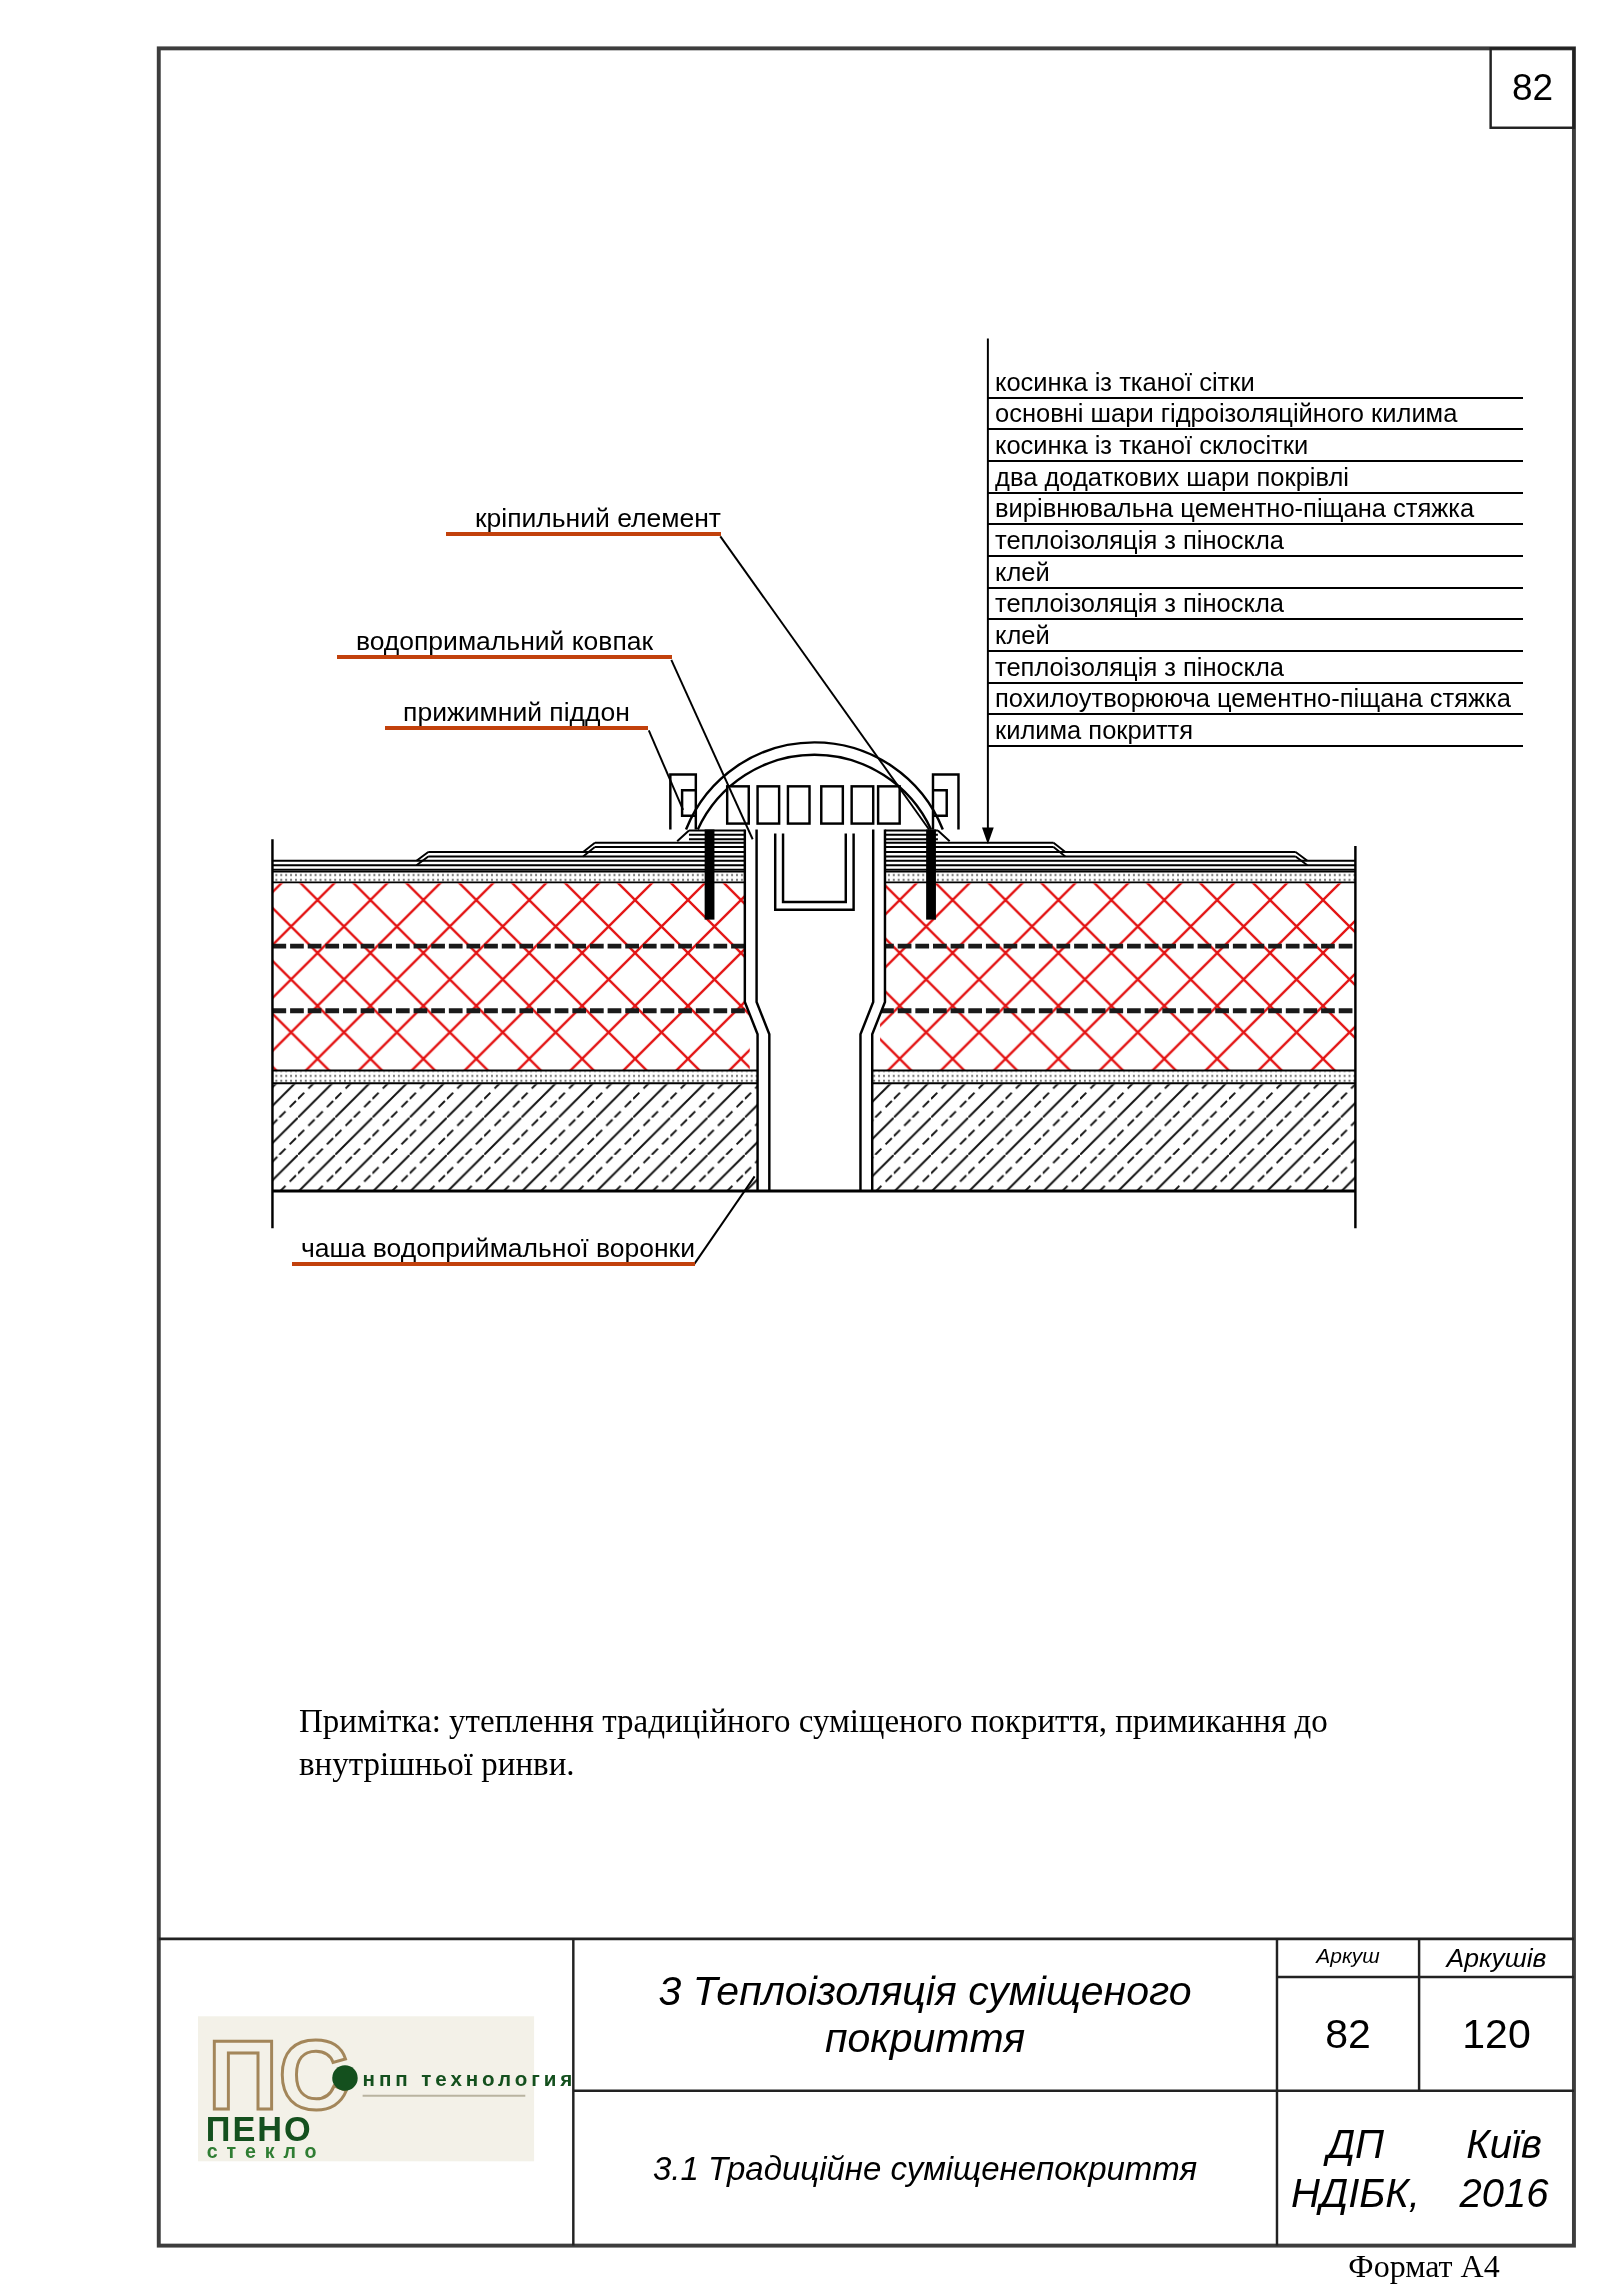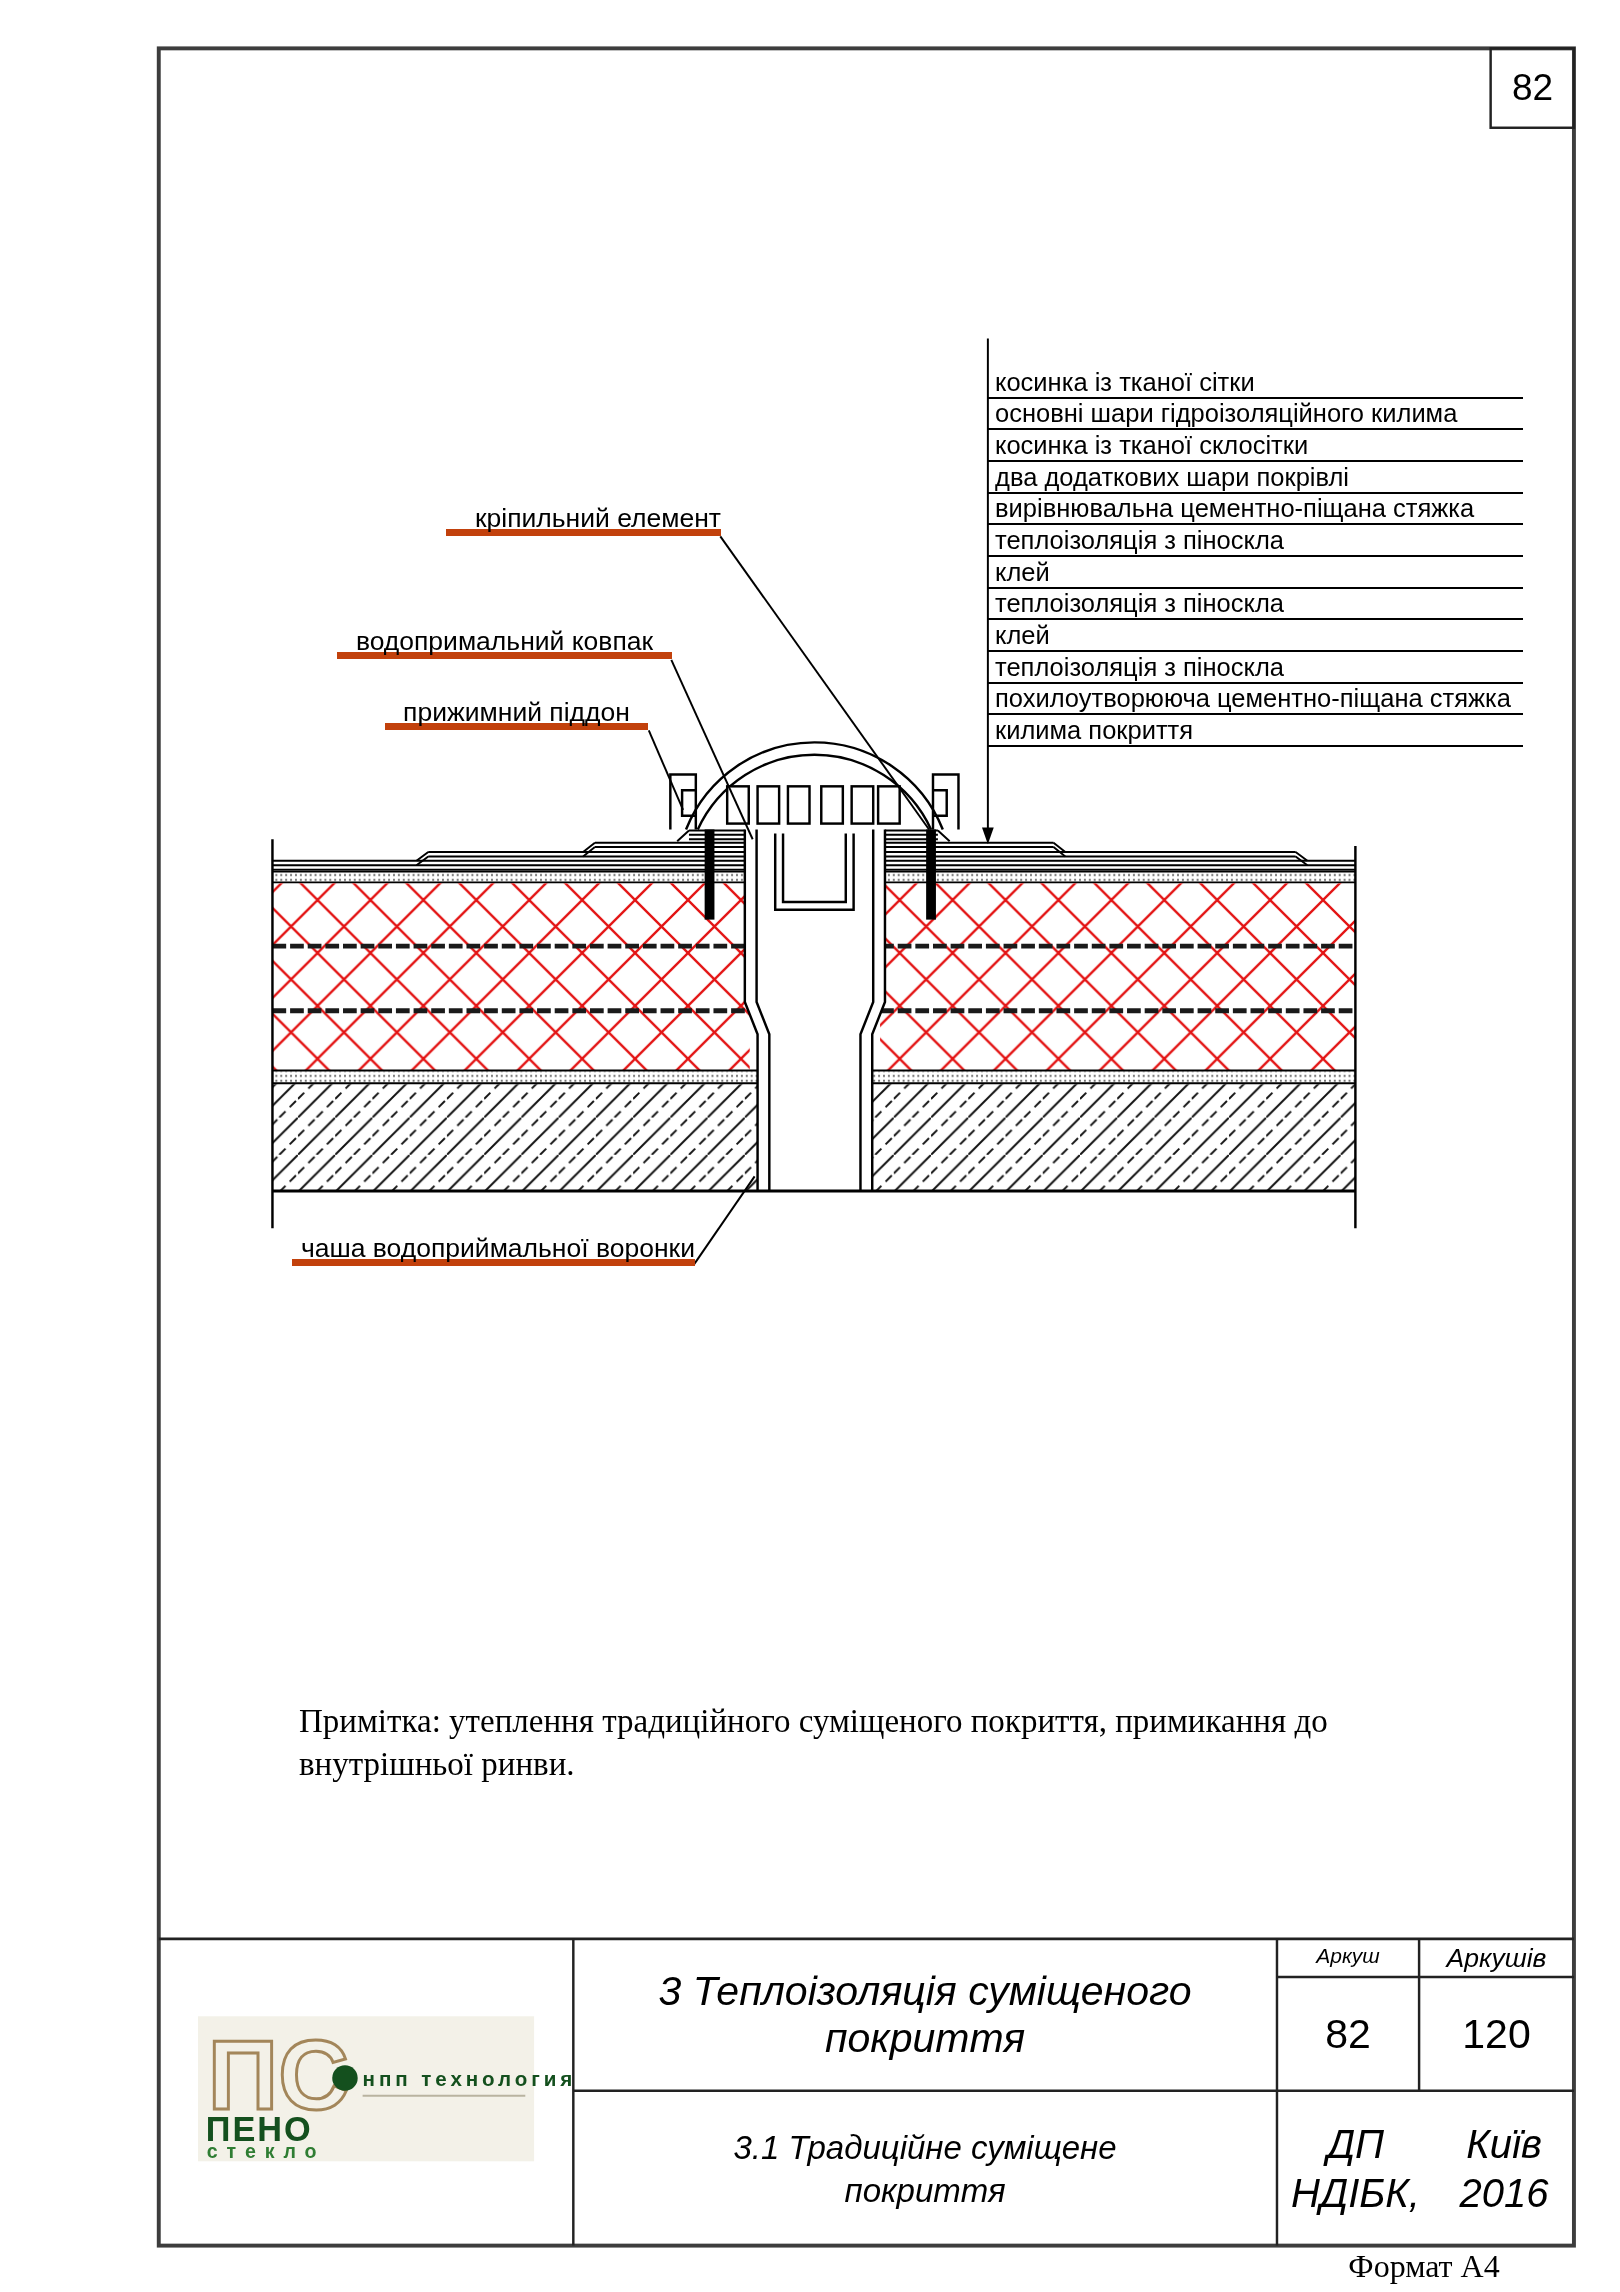--- a/index.html
+++ b/index.html
@@ -1,20 +1,20 @@
 <!DOCTYPE html>
 <html><head>
 <meta charset="utf-8">
 <style>
   html,body{margin:0;padding:0;background:#fff;}
   #page{position:relative;width:1620px;height:2293px;background:#fff;overflow:hidden;
         font-family:"Liberation Sans",sans-serif;color:#000;}
   .abs{position:absolute;box-sizing:border-box;}
   svg{display:block;}
-  .callout{font-size:26.5px;line-height:31px;height:33px;border-bottom:7px solid #c2410c;
+  .callout{font-size:26.5px;line-height:31px;height:33px;border-bottom:4px solid #c2410c;
            white-space:nowrap;}
   .layer-row{left:988px;width:535px;height:31px;border-bottom:2px solid #000;
              font-size:25.5px;line-height:29px;padding-left:7px;white-space:nowrap;}
   .note-line{font-family:"Liberation Serif",serif;font-size:33px;white-space:nowrap;}
   .tb-italic{font-style:italic;}
   .cell{display:flex;align-items:center;justify-content:center;text-align:center;}
   .pagenum{font-size:37px;}
 </style>
 </head>
 <body>
@@ -140,21 +140,21 @@
   <div class="abs layer-row" style="top:716px">килима покриття</div>
 
   <div class="abs note-line" style="left:299px;top:1703px">Примітка: утеплення традиційного суміщеного покриття, примикання до</div>
   <div class="abs note-line" style="left:299px;top:1746px">внутрішньої ринви.</div>
 
   <div class="abs cell tb-italic" style="left:576px;top:1939px;width:698px;height:152px;font-size:41px">3 Теплоізоляція суміщеного покриття</div>
   <div class="abs cell tb-italic" style="left:1277px;top:1939px;width:142px;height:34px;font-size:21px">Аркуш</div>
   <div class="abs cell tb-italic" style="left:1419px;top:1939px;width:155px;height:38px;font-size:26.5px">Аркушів</div>
   <div class="abs cell" style="left:1277px;top:1977px;width:142px;height:114px;font-size:41px">82</div>
   <div class="abs cell" style="left:1419px;top:1977px;width:155px;height:114px;font-size:41px">120</div>
-  <div class="abs cell tb-italic" style="left:576px;top:2091px;width:698px;height:155px;font-size:33px;flex-direction:column;line-height:43px">
+  <div class="abs cell tb-italic" style="left:576px;top:2091px;width:698px;height:155px;font-size:33px;flex-direction:row;line-height:43px">
     <div>3.1 Традиційне суміщене</div>
     <div>покриття</div>
   </div>
   <div class="abs cell tb-italic" style="left:1277px;top:2091px;width:297px;height:155px;font-size:40px;flex-direction:row;line-height:49px">
     <div>ДП НДІБК,</div>
     <div>Київ 2016</div>
   </div>
 
   <div class="abs" style="left:1313px;top:2248px;width:222px;text-align:center;font-family:'Liberation Serif',serif;font-size:32px">Формат А4</div>
 

